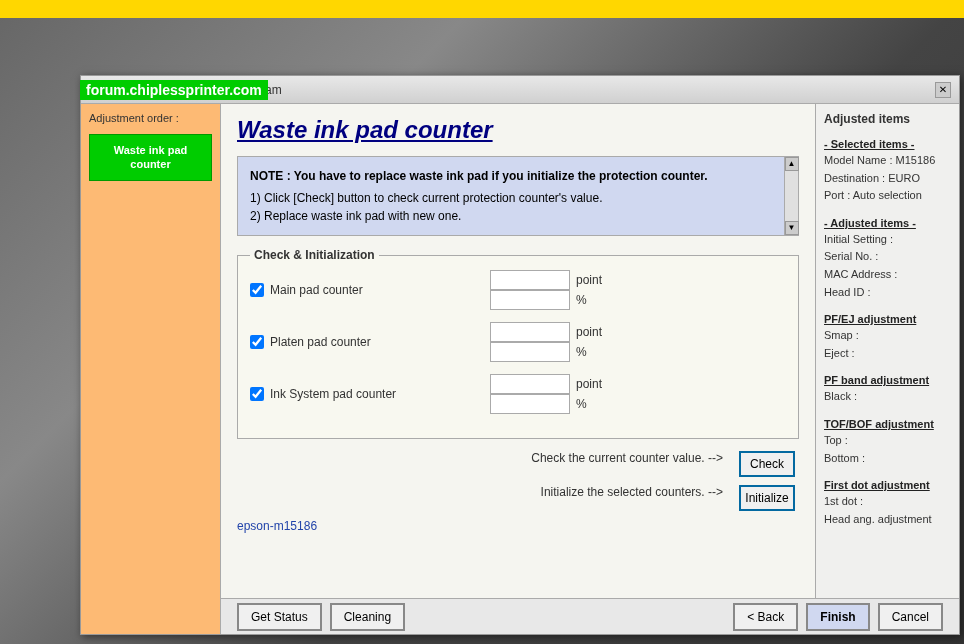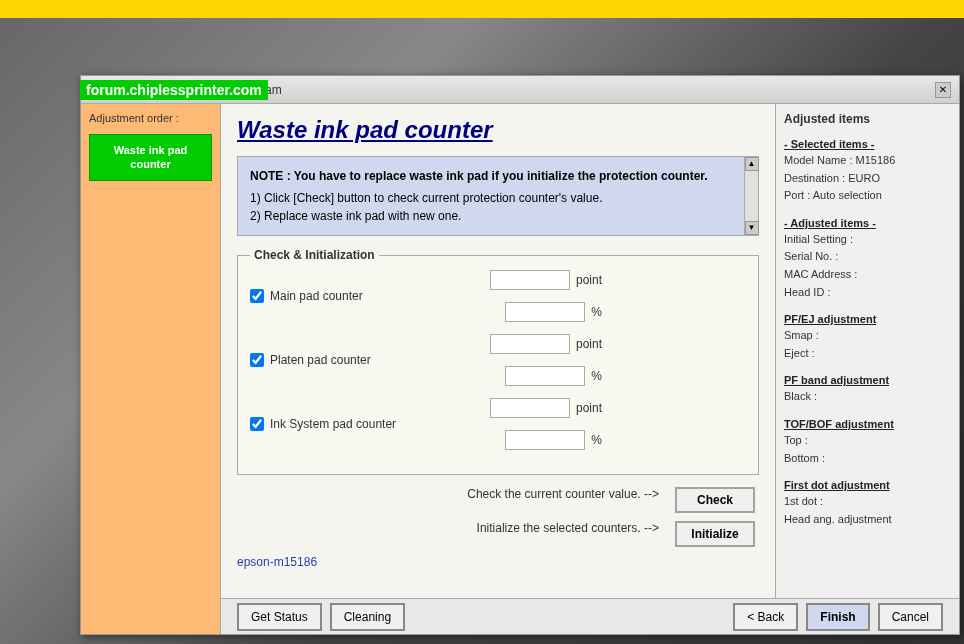--- a/index.html
+++ b/index.html
@@ -183,23 +183,22 @@
     }
 
     .counter-label {
       font-size: 12px;
       color: #333;
     }
 
     .counter-inputs {
       display: flex;
       flex-direction: column;
-      gap: 12px;
+      gap: 0;
       margin-left: 20px;
-      align-items: flex-end;
     }
 
     .counter-input-row {
       display: flex;
       align-items: center;
       gap: 6px;
     }
 
     .counter-field {
       width: 80px;
@@ -227,26 +226,26 @@
 
     .action-label {
       font-size: 12px;
       color: #333;
       flex: 1;
       text-align: right;
       padding-right: 8px;
     }
 
     .action-button {
-      width: 80px;
+      width: 56px;
       height: 26px;
       background: #f0f0f0;
-      border: 2px solid #a3a3a3;
-      font-size: 12px;
-      font-weight: bold;
+      border: 2px solid #0369a1;
+      font-size: 12px;
+      font-weight: normal;
       cursor: pointer;
       display: flex;
       align-items: center;
       justify-content: center;
     }
 
     .watermark-text {
       font-size: 12px;
       color: #2244aa;
       margin-top: 6px;
@@ -274,21 +273,21 @@
       align-items: center;
       justify-content: center;
     }
 
     .toolbar-spacer {
       flex: 1;
     }
 
     
     .right-panel {
-      width: 184px;
+      width: 144px;
       background: #f0f0ee;
       border-left: 1px solid #aaa;
       padding: 8px;
       overflow-y: auto;
       font-size: 11px;
     }
 
     .right-panel-title {
       font-size: 12px;
       font-weight: bold;

